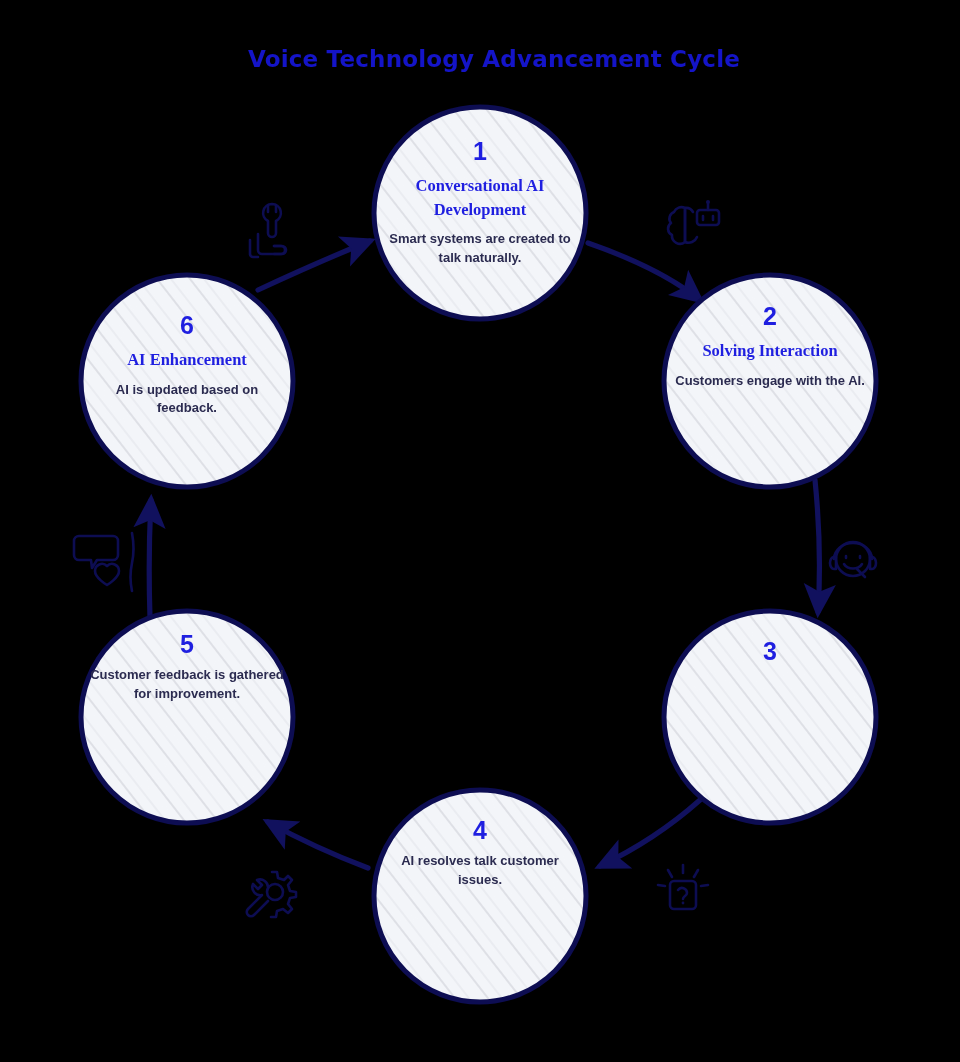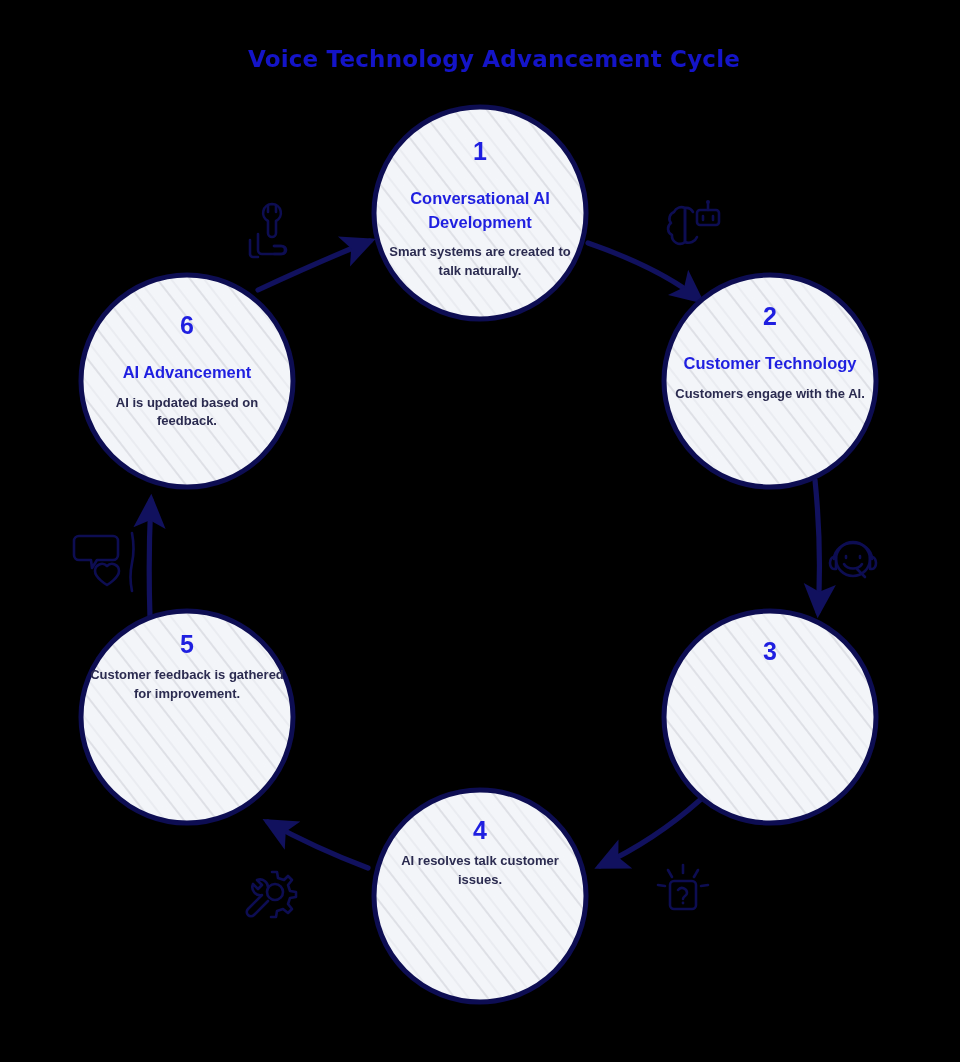--- a/index.html
+++ b/index.html
@@ -59,22 +59,22 @@
     font-weight: bold;
     color: #1f1fe0;
     line-height: 1.05;
     font-family: "Liberation Sans", sans-serif;
   }
   .node-title {
     font-size: 16.5px;
     font-weight: bold;
     color: #1f1fe0;
     line-height: 1.42;
-    margin-top: 23px;
-    font-family: Liberation Sans, sans-serif;
+    margin-top: 10px;
+    font-family: Liberation Serif, serif;
   }
   .node-desc {
     font-size: 13px;
     font-weight: bold;
     color: #2b2b50;
     line-height: 1.42;
     margin-top: 9px;
     font-family: "Liberation Sans", sans-serif;
   }
 
@@ -242,37 +242,37 @@
   </svg>
 
   <div class="node" id="node-1">
     <div class="node-num">1</div>
     <div class="node-title">Conversational AI Development</div>
     <div class="node-desc">Smart systems are created to talk naturally.</div>
   </div>
 
   <div class="node" id="node-2">
     <div class="node-num">2</div>
-    <div class="node-title">Customer Technology</div>
+    <div class="node-title">Solving Interaction</div>
     <div class="node-desc">Customers engage with the AI.</div>
   </div>
 
   <div class="node" id="node-3">
     <div class="node-num">3</div>
   </div>
 
   <div class="node" id="node-4">
     <div class="node-num">4</div>
     <div class="node-desc">AI resolves talk customer issues.</div>
   </div>
 
   <div class="node" id="node-5">
     <div class="node-num">5</div>
     <div class="node-desc">Customer feedback is gathered for improvement.</div>
   </div>
 
   <div class="node" id="node-6">
     <div class="node-num">6</div>
-    <div class="node-title">AI Advancement</div>
+    <div class="node-title">AI Enhancement</div>
     <div class="node-desc">AI is updated based on feedback.</div>
   </div>
 
 </div>
 
 </body></html>

